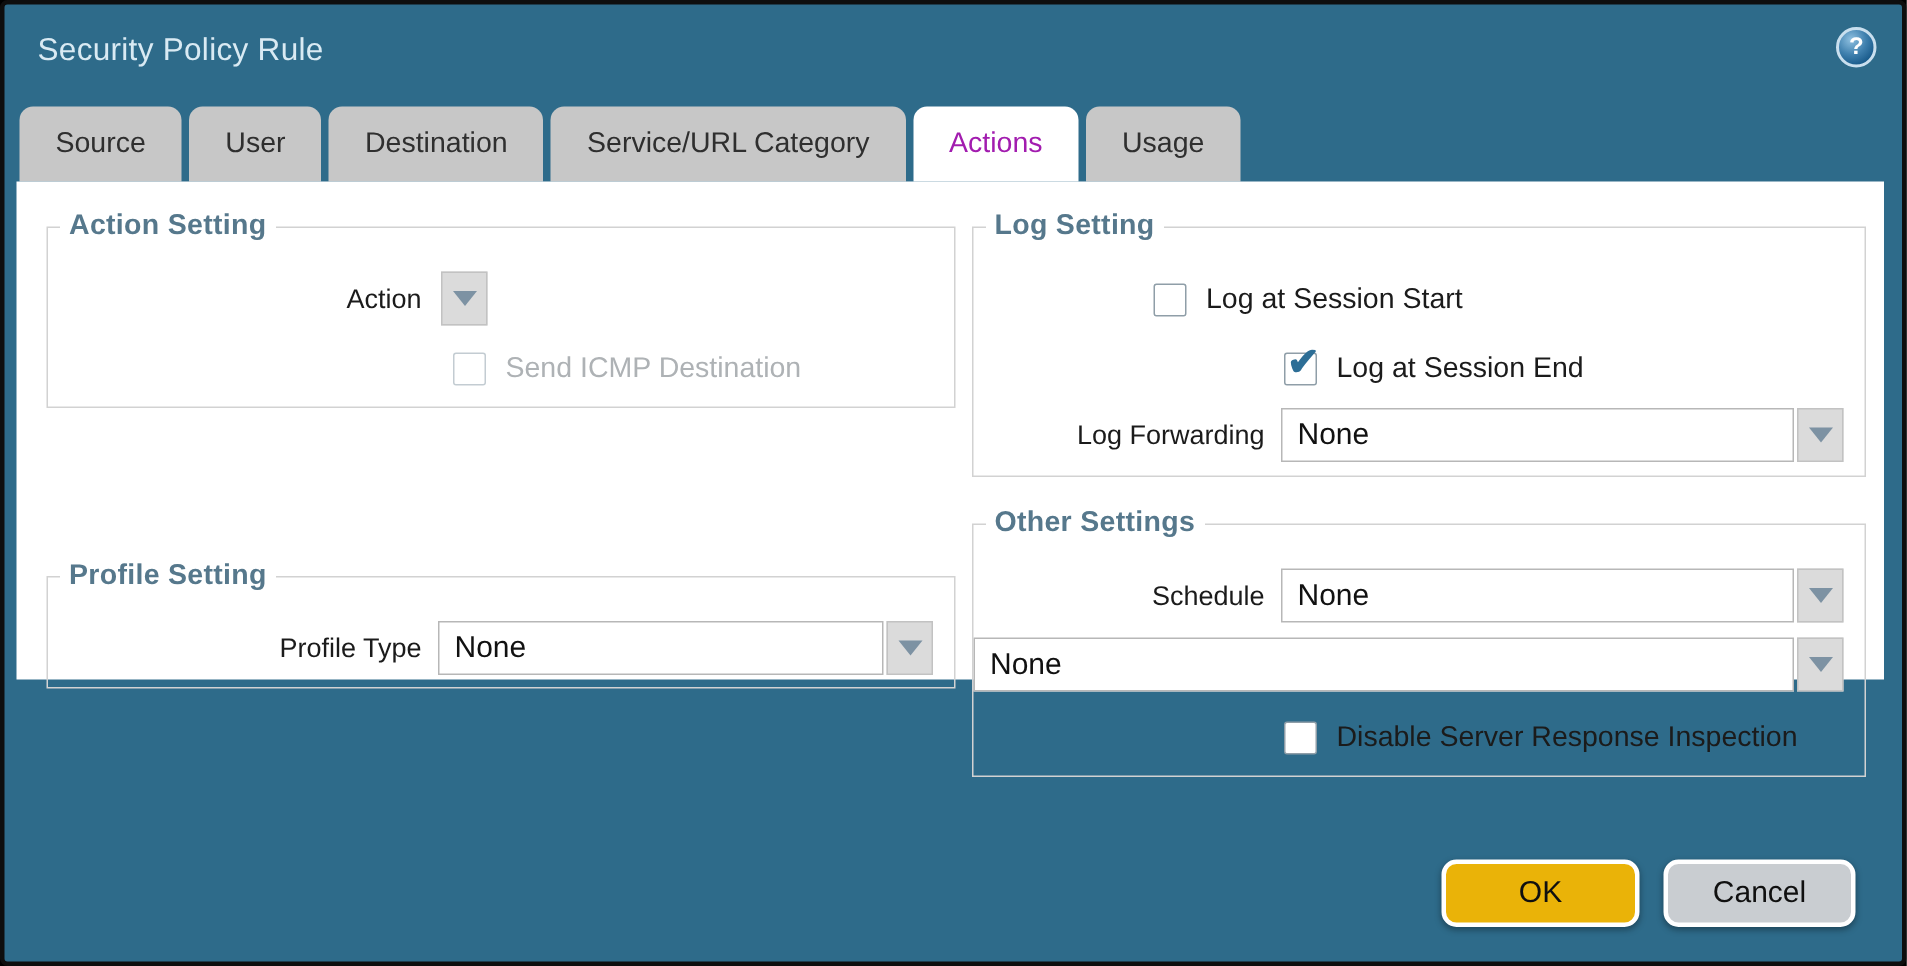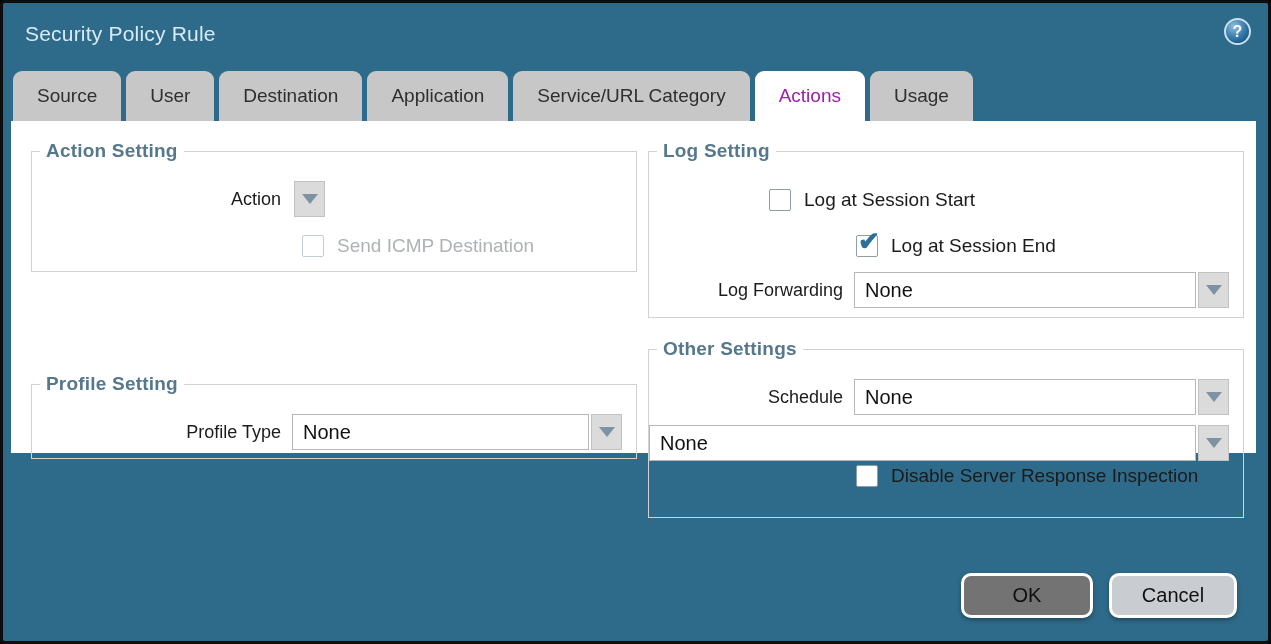--- a/index.html
+++ b/index.html
@@ -112,54 +112,53 @@
 
   
   #fs-action .row-action   { margin-top:19px; }
   #fs-action .row-icmp     { margin-top:18px; margin-left:270px; }
   #fs-profile .row-profile { margin-top:19px; }
   #fs-log .row-cb1 { margin-top:27px; margin-left:120px; }
   #fs-log .row-cb2 { margin-top:24px; margin-left:207px; }
   #fs-log .row-fwd { margin-top:15px; }
   #fs-other .row-sched { margin-top:19px; }
   #fs-other .row-qos   { margin-top:10px; }
-  #fs-other .row-dsri  { margin-top:4px; margin-left:207px; }
+  #fs-other .row-dsri  { margin-top:20px; margin-left:207px; }
 
   
   .footer {
     position:absolute; top:570px; right:31px;
     display:flex; gap:16px;
   }
   .btn {
     height:45px; border-radius:10px;
     border:3px solid #ffffff;
     font-size:20px; color:#101010;
     font-family:"Liberation Sans", sans-serif;
     display:flex; align-items:center; justify-content:center;
     box-shadow:0 2px 4px rgba(0,0,0,.35);
     cursor:pointer;
   }
-  .btn-ok     { width:132px; background:#737373; }
+  .btn-ok     { width:132px; background:#eab308; }
   .btn-cancel { width:128px; background:#c9cdd1; }
 </style>
 </head>
 <body>
 
 <div class="dialog">
 
   <div class="titlebar">
     <div class="title">Security Policy Rule</div>
     <div class="help-icon">?</div>
   </div>
 
   <div class="tabs">
     <div class="tab">Source</div>
     <div class="tab">User</div>
     <div class="tab">Destination</div>
-    <div class="tab">Application</div>
     <div class="tab">Service/URL Category</div>
     <div class="tab active">Actions</div>
     <div class="tab">Usage</div>
   </div>
 
   <div class="content">
 
     <fieldset id="fs-action">
       <legend>Action Setting</legend>
       <div class="row row-action">

